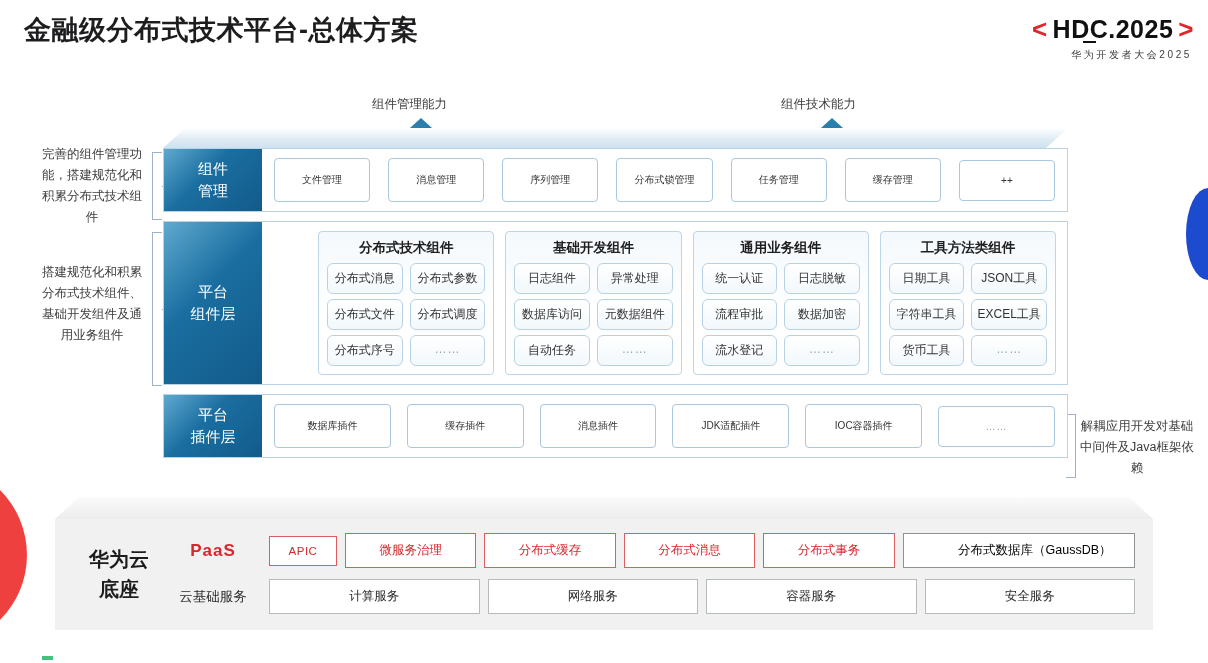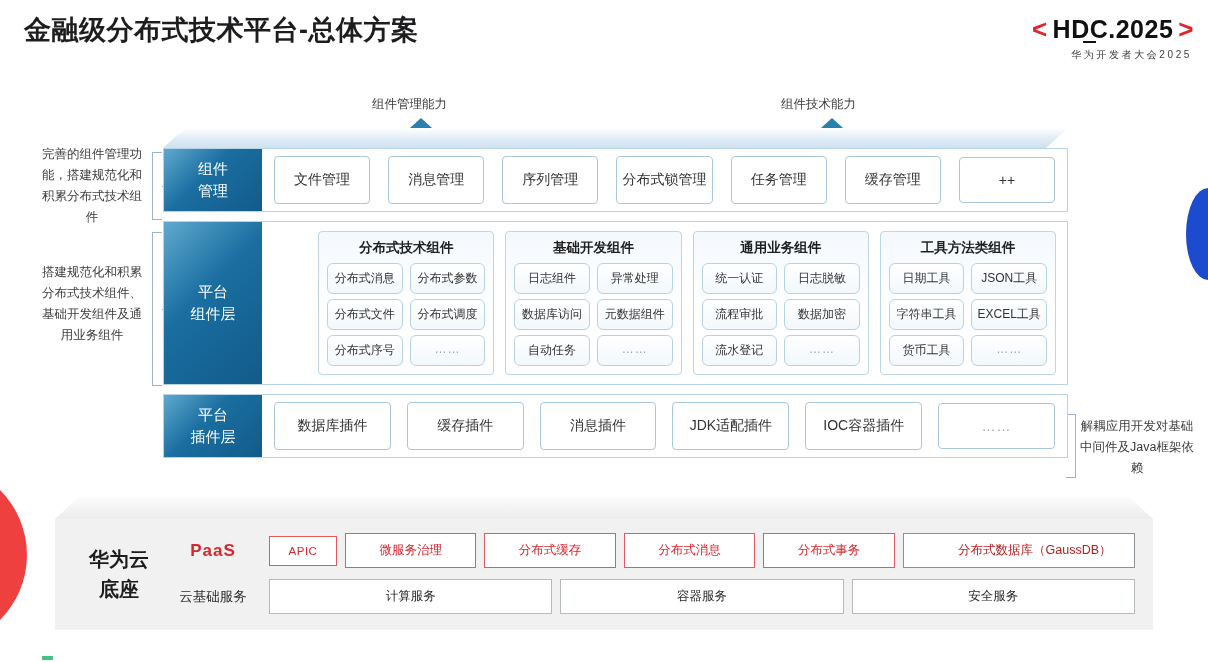--- a/index.html
+++ b/index.html
@@ -100,21 +100,21 @@
     width:98px;flex:0 0 98px;
     background:linear-gradient(135deg,#5fa9cf 0%,#1a6ea0 42%,#125b8a 100%);
     color:#ffffff;font-size:15px;line-height:22px;text-align:center;
     display:flex;flex-direction:column;align-items:center;justify-content:center;
   }
   .layer-body{flex:1;display:flex;align-items:center;padding:9px 12px;}
 
   
   .chip{
     border:1px solid #a9c7de;border-radius:4px;background:#ffffff;
-    font-size:14px;color:#333;text-align:center;
+    font-size:10px;color:#333;text-align:center;
     padding:14px 4px;white-space:nowrap;
   }
   .chip.dots{color:#9aa5ae;letter-spacing:1px;}
 
   
   #layer-mgmt{margin-top:0;height:62px;}
   #layer-mgmt .layer-body{gap:18px;}
   #layer-mgmt .chip{flex:1;}
 
   
@@ -162,21 +162,21 @@
   .row-label{
     width:96px;flex:0 0 96px;text-align:center;white-space:nowrap;
   }
   #paas-label{font-size:17px;font-weight:bold;color:#d8262c;letter-spacing:1px;}
   #base-label{font-size:13.5px;color:#2b2b2b;}
   .cloud-chip{
     flex:1;text-align:center;font-size:12.5px;padding:8px 2px;background:#ffffff;
     white-space:nowrap;
   }
   .cloud-chip.red{border:1.4px solid #e05b5b;color:#d8262c;}
-  .cloud-chip.gray{border:1.4px solid #8c9296;color:#b91c1c;padding-left:34px;}
+  .cloud-chip.gray{border:1.4px solid #8c9296;color:#000000;padding-left:34px;}
   .cloud-chip.plain{border:1.3px solid #b5babd;color:#2b2b2b;}
   #paas-row .cloud-chip.apic{flex:0 0 62px;font-size:11.5px;letter-spacing:.5px;}
   #paas-row .cloud-chip.gauss{flex:1.55;}
 </style>
 </head>
 <body>
 
 <div class="deco-red"></div>
 <div class="deco-blue"></div>
 <div class="deco-green"></div>
@@ -318,19 +318,20 @@
         <div class="cloud-chip red">微服务治理</div>
         <div class="cloud-chip red">分布式缓存</div>
         <div class="cloud-chip red">分布式消息</div>
         <div class="cloud-chip red">分布式事务</div>
         <div class="cloud-chip gray gauss">分布式数据库（GaussDB）</div>
       </div>
 
       <div class="cloud-row" id="infra-row">
         <div class="row-label" id="base-label">云基础服务</div>
         <div class="cloud-chip plain">计算服务</div>
+        <div class="cloud-chip plain">网络服务</div>
         <div class="cloud-chip plain">容器服务</div>
         <div class="cloud-chip plain">安全服务</div>
       </div>
 
     </div>
   </div>
 </div>
 
 </body></html>

